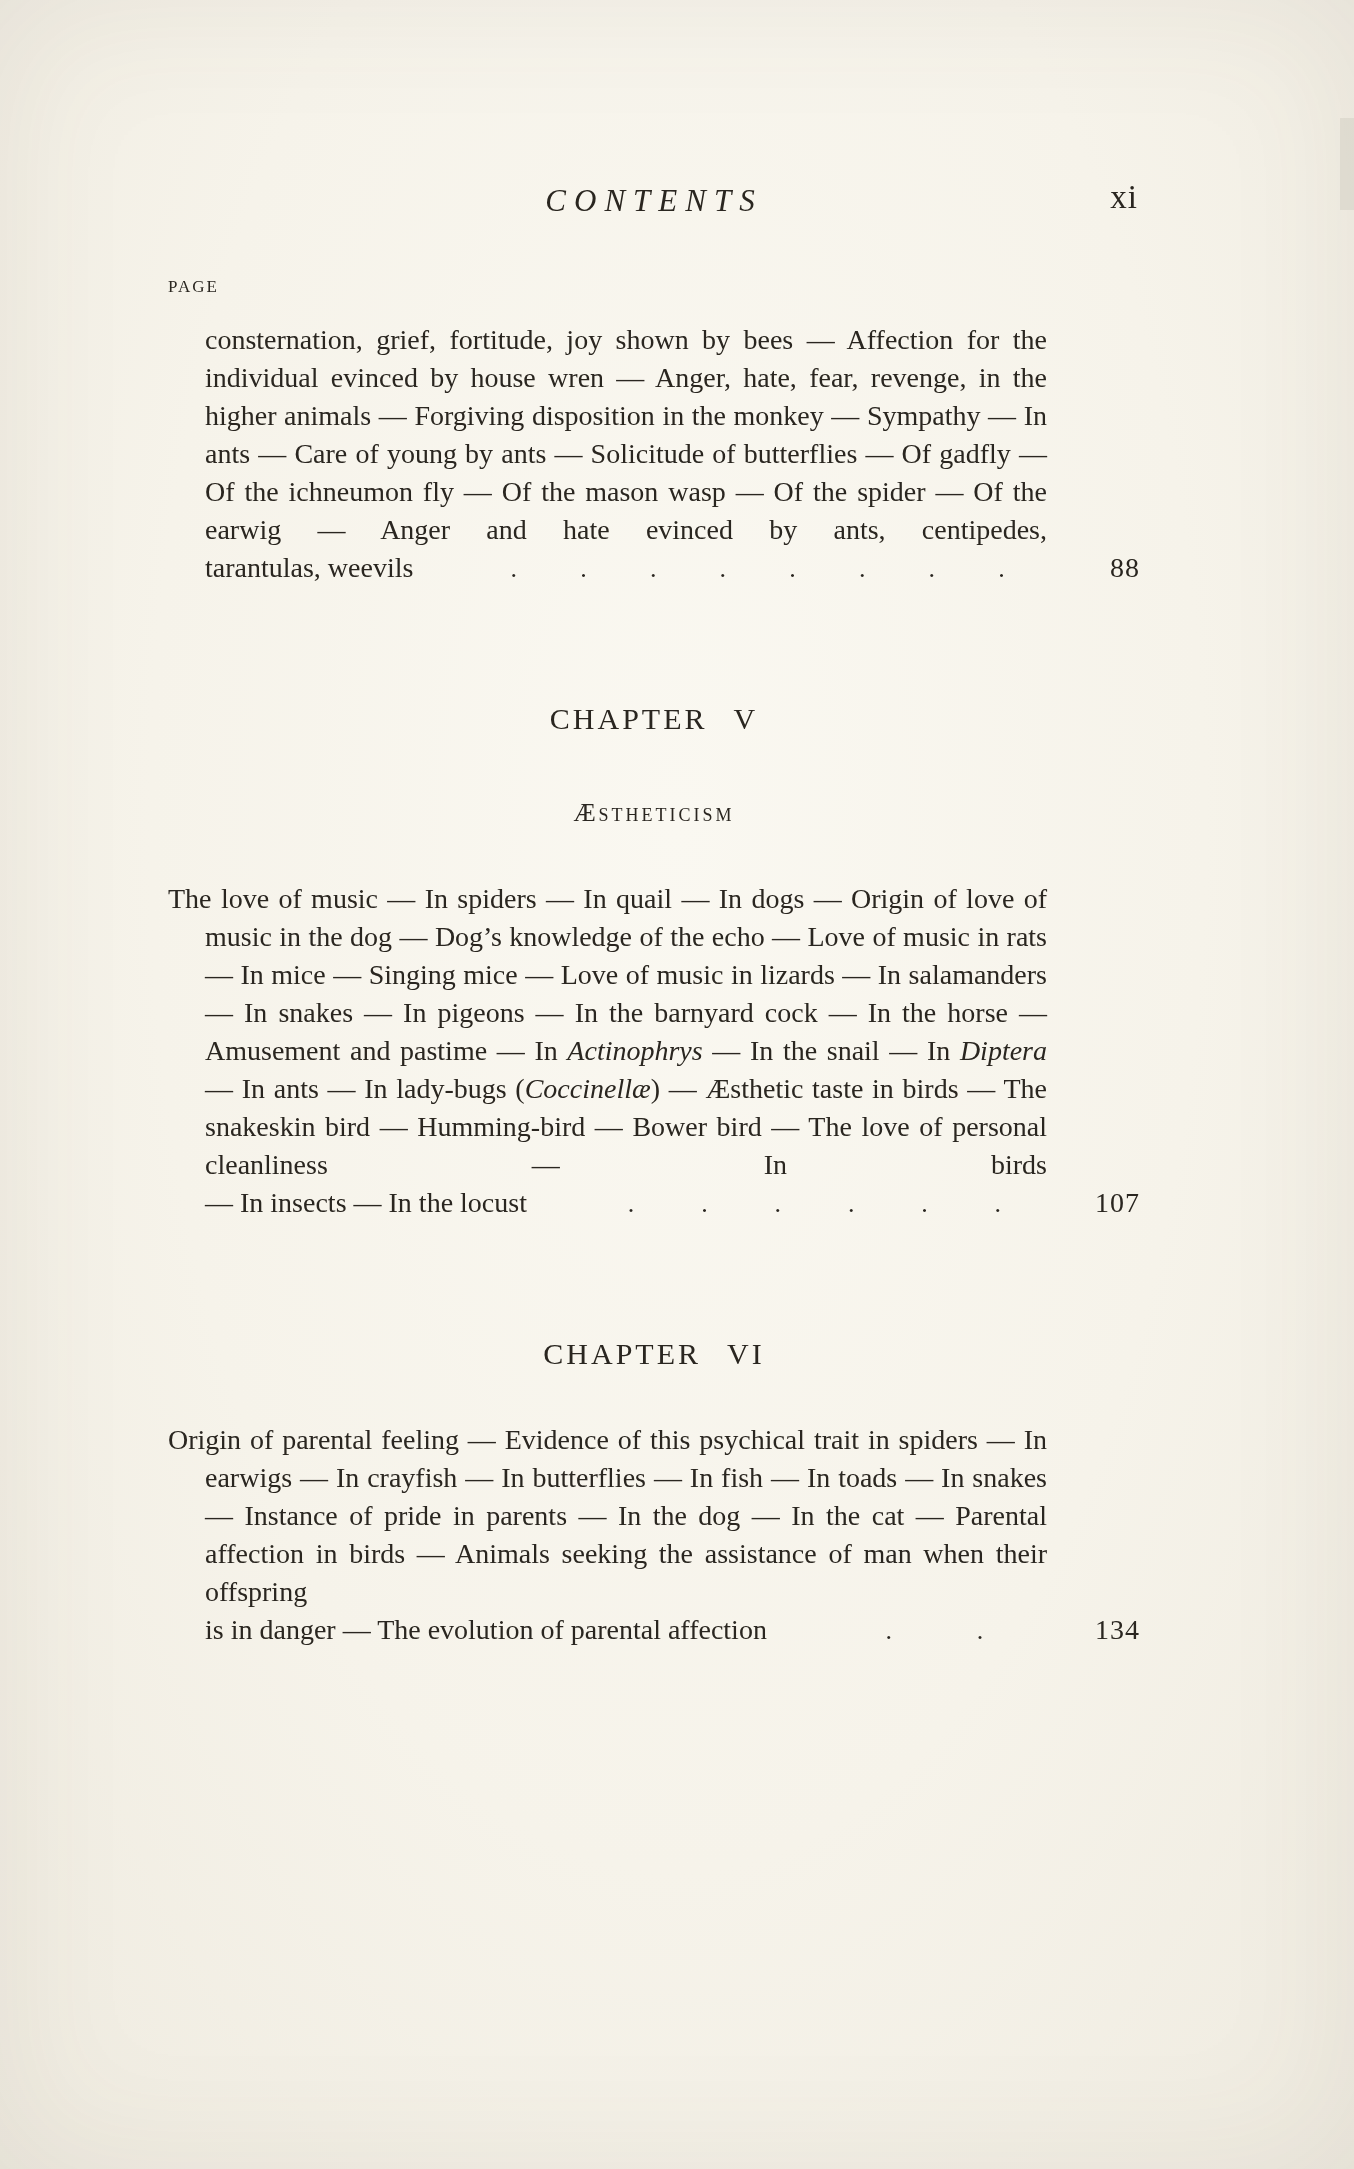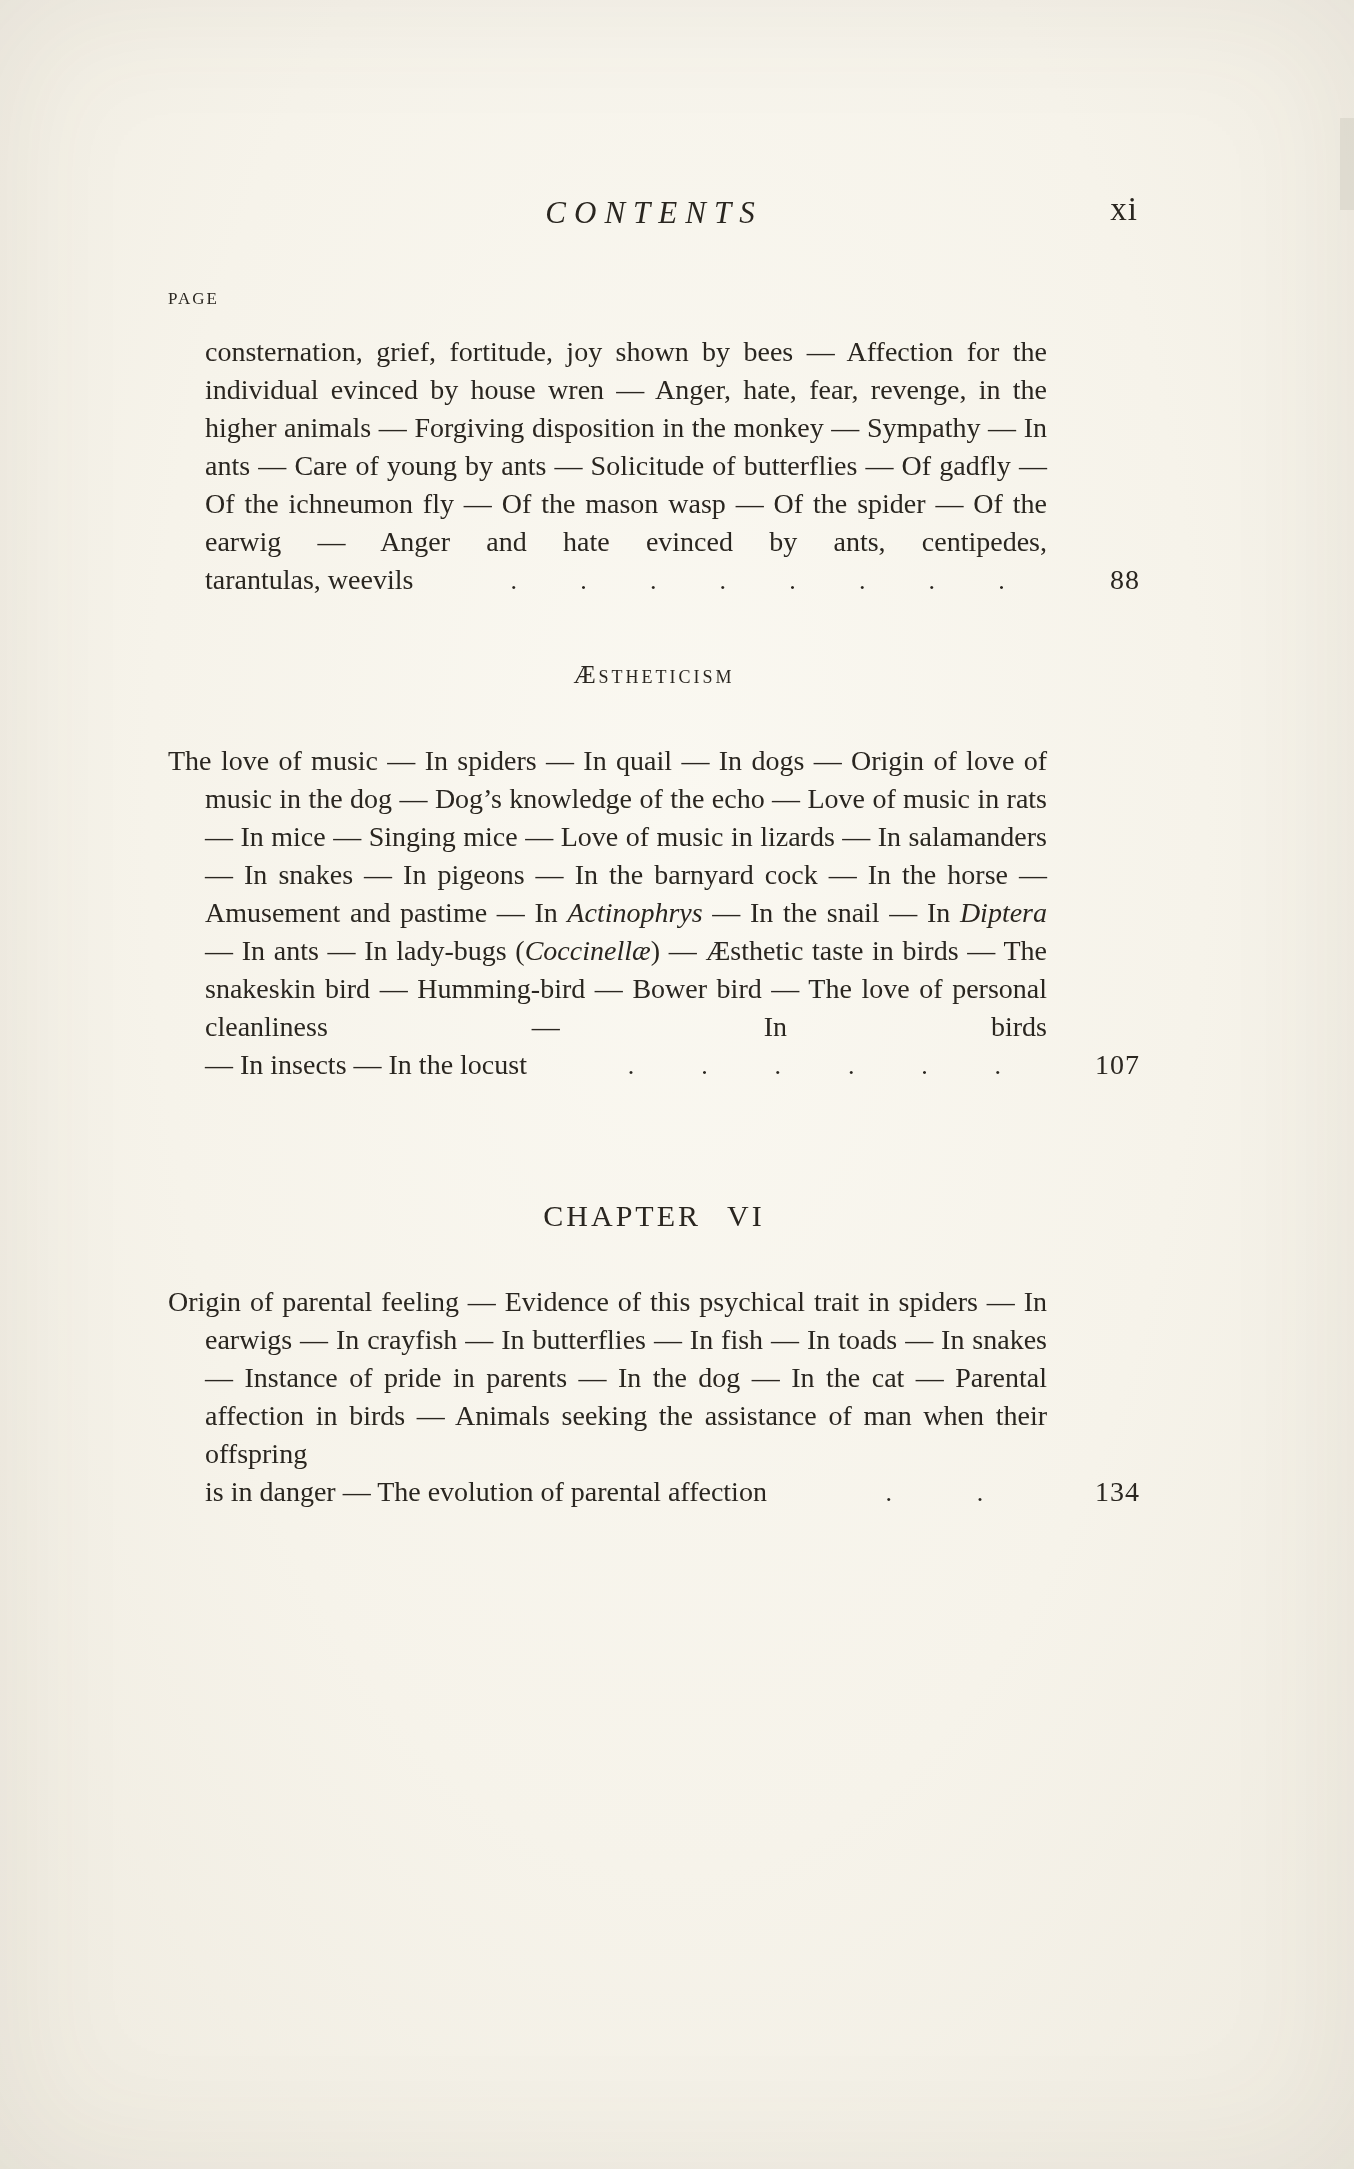--- a/index.html
+++ b/index.html
@@ -23,21 +23,21 @@
     top: 118px;
     right: 0;
     width: 14px;
     height: 92px;
     background: #dbd7cc;
     opacity: 0.8;
   }
   .content {
     position: absolute;
     left: 168px;
-    top: 12px;
+    top: 0;
     width: 972px;
   }
   .page-header {
     position: relative;
     margin-top: 183px;
     height: 44px;
   }
   .title {
     text-align: center;
     font-style: italic;
@@ -143,20 +143,21 @@
               <span>.</span>
               <span>.</span>
               <span>.</span>
               <span>.</span>
               <span>.</span>
               <span>.</span>
             </span>
             <span class="pagenum">88</span>
           </div>
         </div>
+        <div class="chapter-heading">CHAPTER V</div>
         <div class="section-heading">Æstheticism</div>
         <div class="entry overhang">
           <div class="entry-body"><span>The love of music — In spiders — In quail — In dogs — Origin of love of music in the dog — Dog’s knowledge of the echo — Love of music in rats — In mice — Singing mice — Love of music in lizards — In salamanders — In snakes — In pigeons — In the barnyard cock — In the horse — Amusement and pastime — In </span><i>Actinophrys</i><span> — In the snail — In </span><i>Diptera</i><span> — In ants — In lady-bugs (</span><i>Coccinellæ</i><span>) — Æsthetic taste in birds — The snakeskin bird — Humming-bird — Bower bird — The love of personal cleanliness — In birds</span></div>
           <div class="entry-last">
             <span class="last-text">— In insects — In the locust</span>
             <span class="dot-leader">
               <span>.</span>
               <span>.</span>
               <span>.</span>
               <span>.</span>

